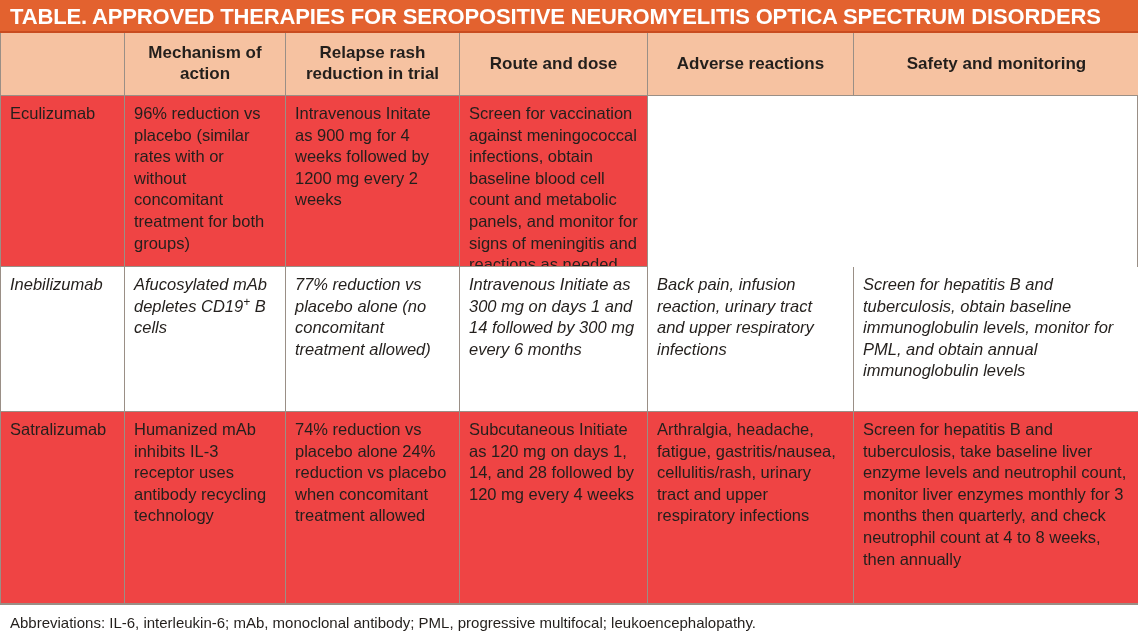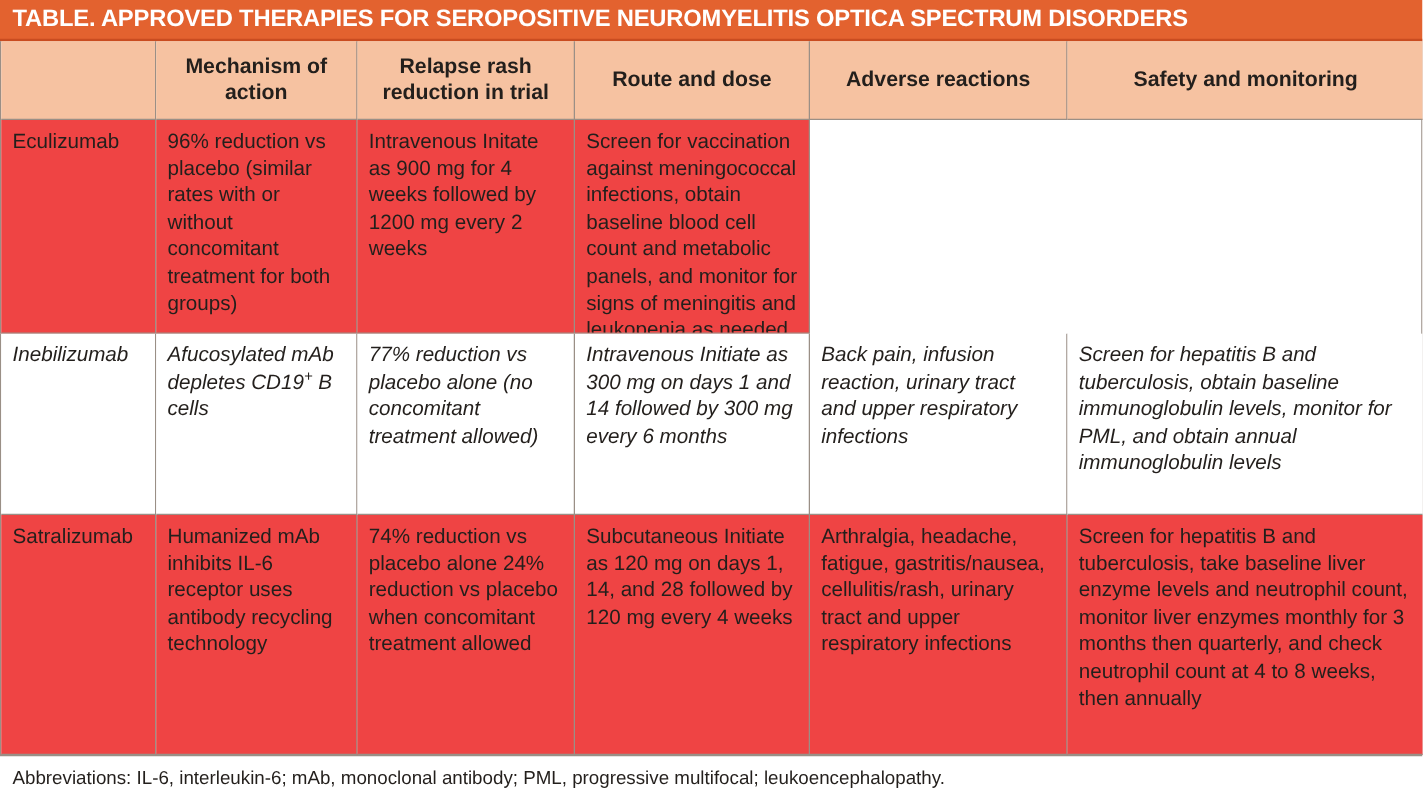--- a/index.html
+++ b/index.html
@@ -23,21 +23,21 @@
     display: flex;
     flex-direction: column;
     background: #ffffff;
   }
 
   
   .table-title {
     background: #e3622f;
     color: #ffffff;
     font-weight: bold;
-    font-size: 19px;
+    font-size: 22px;
     letter-spacing: -0.15px;
     line-height: 1;
     padding: 6px 0 7px 10px;
     height: 33px;
     box-sizing: border-box;
     white-space: nowrap;
     overflow: hidden;
     border-bottom: 2px solid #c94c20;
   }
 
@@ -115,35 +115,35 @@
     <div class="cell head-cell">Adverse reactions</div>
     <div class="cell head-cell">Safety and monitoring</div>
   </div>
 
   <div class="rows-wrap">
 
     <div class="grid row-tint" style="height:171px;">
       <div class="cell drug-name">Eculizumab</div>
       <div class="cell">96% reduction vs placebo (similar rates with or without concomitant treatment for both groups)</div>
       <div class="cell">Intravenous Initate as 900 mg for 4 weeks followed by 1200 mg every 2 weeks</div>
-      <div class="cell">Screen for vaccination against meningococcal infections, obtain baseline blood cell count and metabolic panels, and monitor for signs of meningitis and leukopenia as needed</div>
+      <div class="cell">Screen for vaccination against meningococcal infections, obtain baseline blood cell count and metabolic panels, and monitor for signs of meningitis and reactions as needed</div>
     </div>
 
     <div class="grid row-plain" style="height:145px;font-style:italic;">
       <div class="cell drug-name">Inebilizumab</div>
       <div class="cell"><span>Afucosylated mAb depletes CD19</span><span class="sup">+</span><span> B cells</span></div>
       <div class="cell">77% reduction vs placebo alone (no concomitant treatment allowed)</div>
       <div class="cell">Intravenous Initiate as 300 mg on days 1 and 14 followed by 300 mg every 6 months</div>
       <div class="cell">Back pain, infusion reaction, urinary tract and upper respiratory infections</div>
       <div class="cell">Screen for hepatitis B and tuberculosis, obtain baseline immunoglobulin levels, monitor for PML, and obtain annual immunoglobulin levels</div>
     </div>
 
     <div class="grid row-tint" style="height:192px;">
       <div class="cell drug-name">Satralizumab</div>
-      <div class="cell">Humanized mAb inhibits IL-6 receptor uses antibody recycling technology</div>
+      <div class="cell">Humanized mAb inhibits IL-3 receptor uses antibody recycling technology</div>
       <div class="cell">74% reduction vs placebo alone 24% reduction vs placebo when concomitant treatment allowed</div>
       <div class="cell">Subcutaneous Initiate as 120 mg on days 1, 14, and 28 followed by 120 mg every 4 weeks</div>
       <div class="cell">Arthralgia, headache, fatigue, gastritis/nausea, cellulitis/rash, urinary tract and upper respiratory infections</div>
       <div class="cell">Screen for hepatitis B and tuberculosis, take baseline liver enzyme levels and neutrophil count, monitor liver enzymes monthly for 3 months then quarterly, and check neutrophil count at 4 to 8 weeks, then annually</div>
     </div>
 
   </div>
 
   <div class="footnote">Abbreviations: IL-6, interleukin-6; mAb, monoclonal antibody; PML, progressive multifocal; leukoencephalopathy.</div>
 

